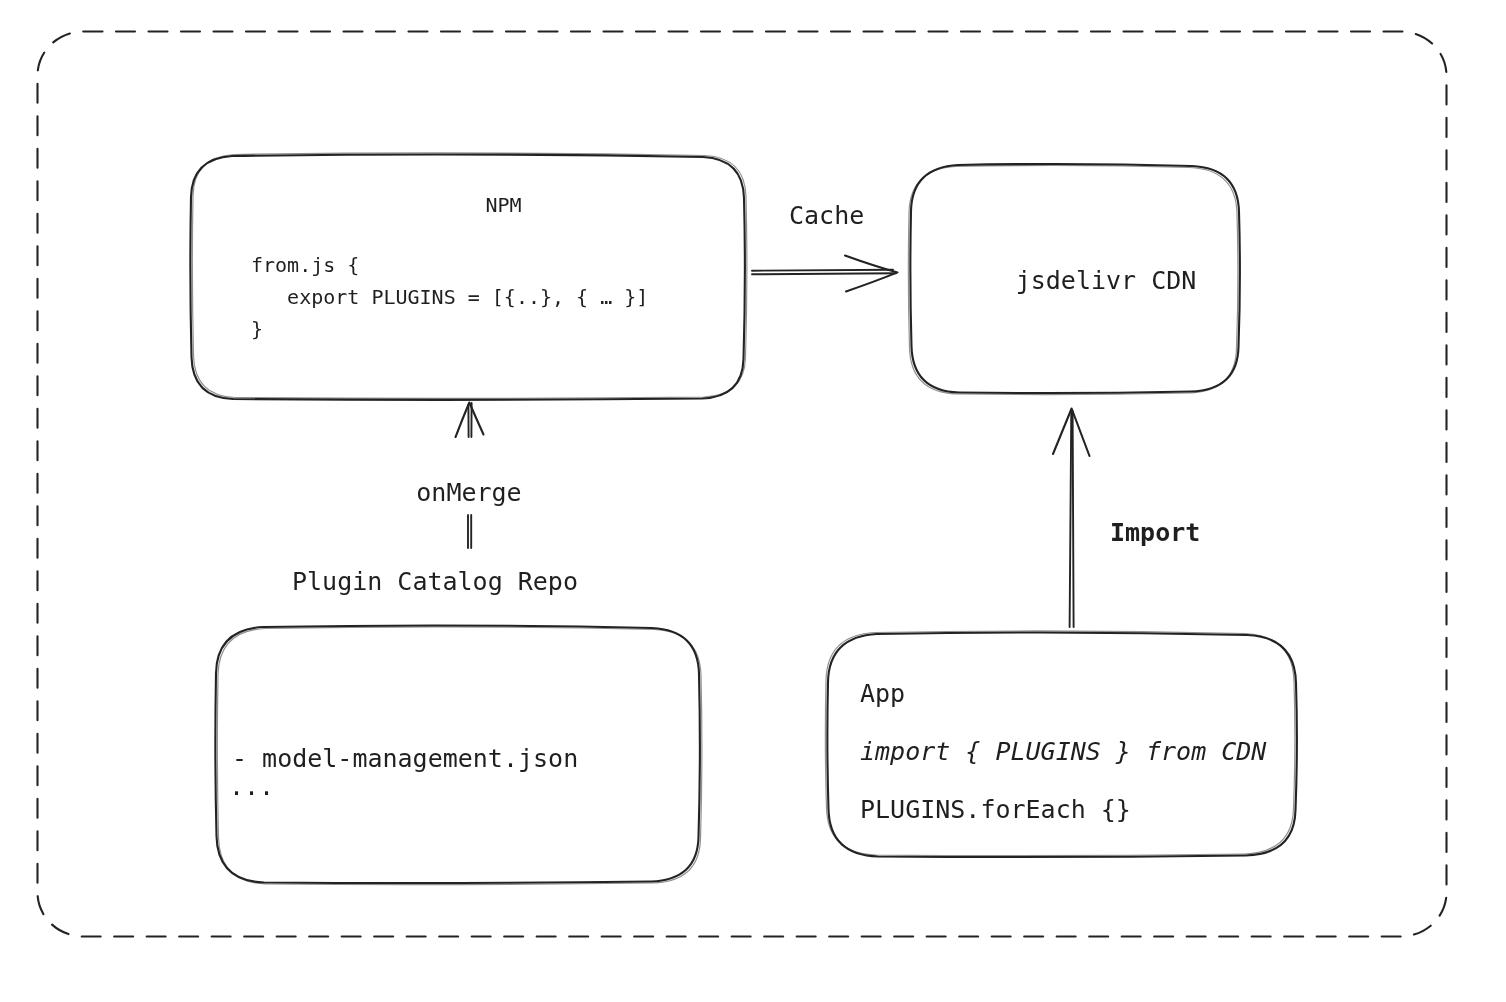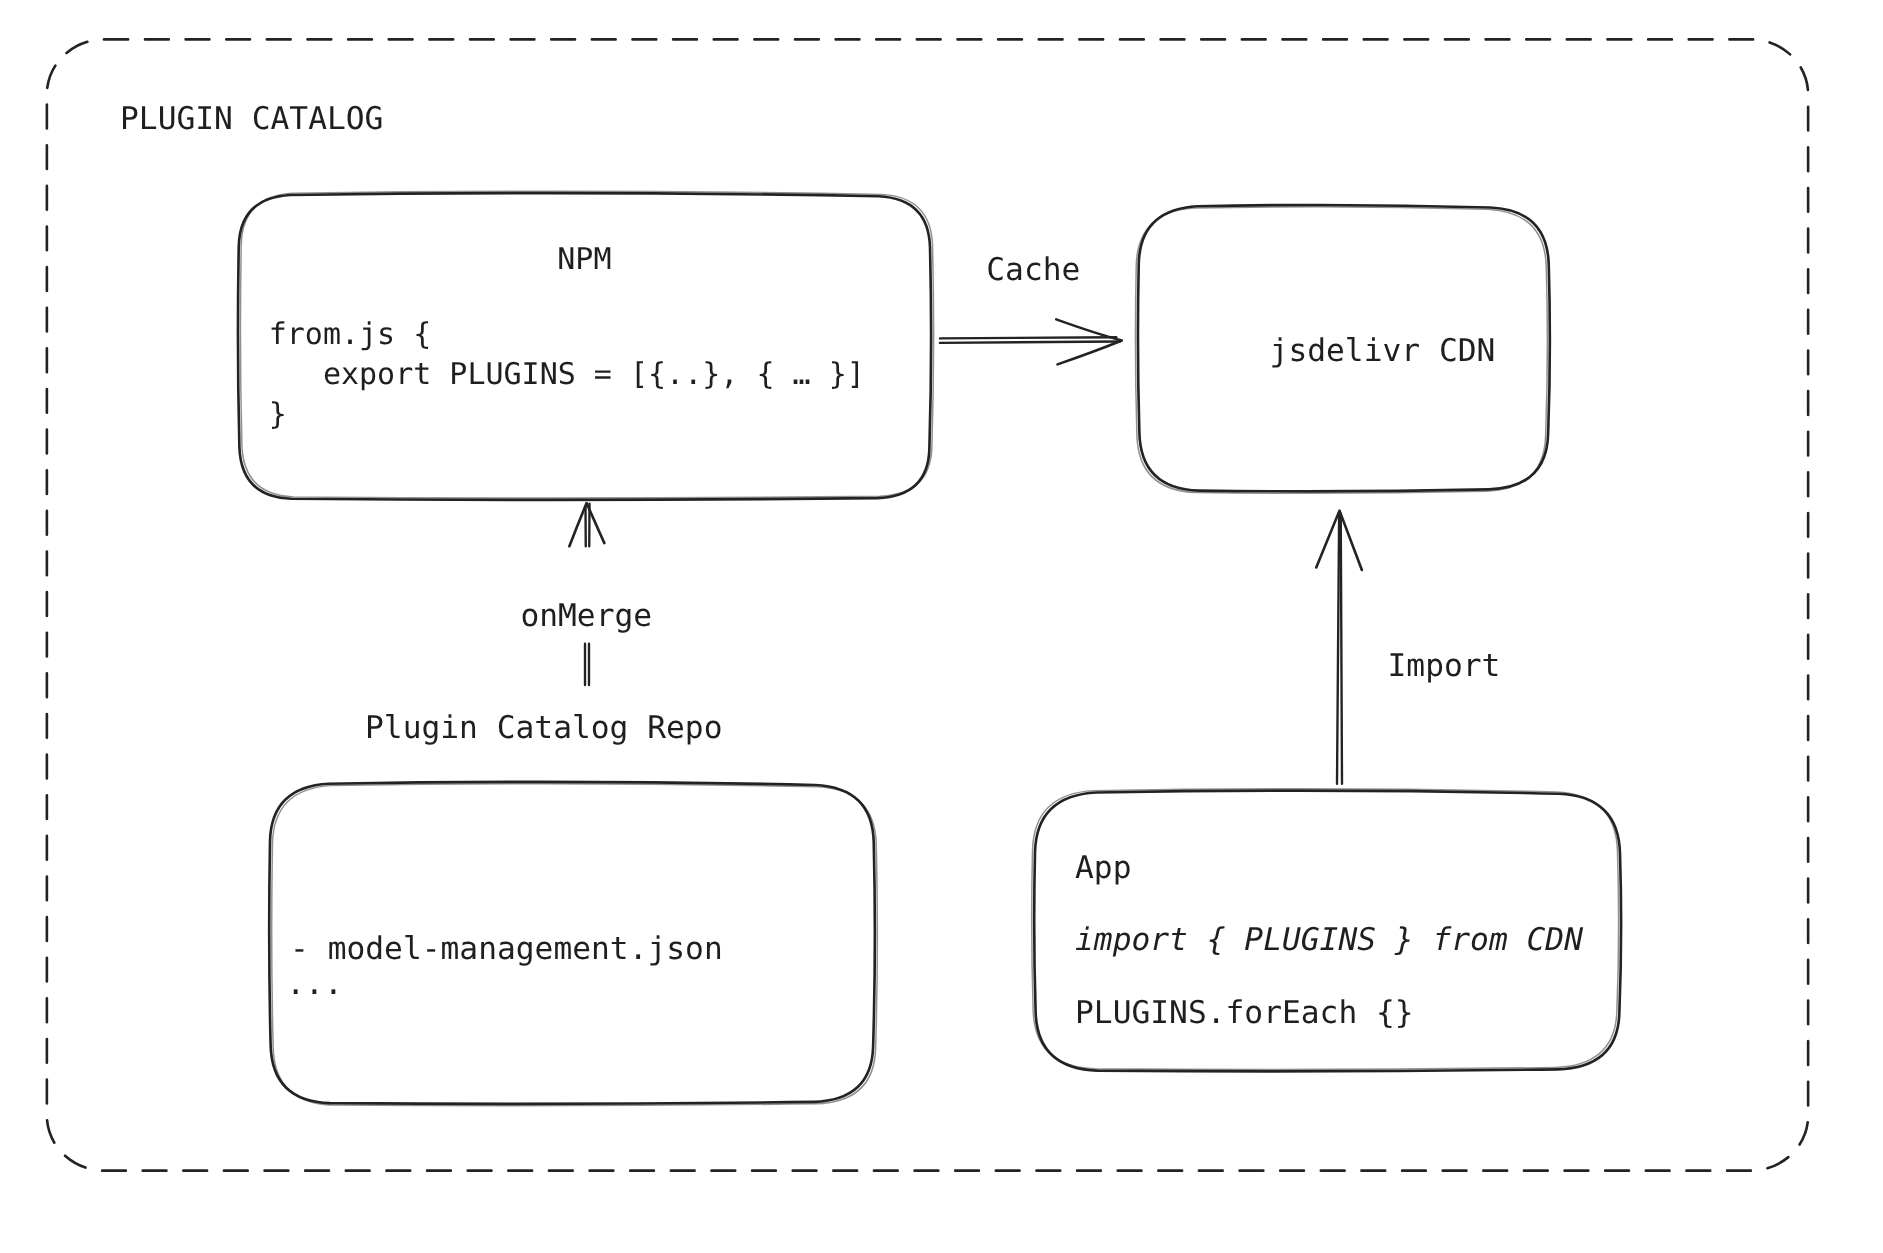--- a/index.html
+++ b/index.html
@@ -11,21 +11,21 @@
   }
   svg.shapes{position:absolute;left:0;top:0;}
   svg.shapes path, svg.shapes rect{
     fill:none;stroke:#232323;stroke-width:2.1;
     stroke-linecap:round;stroke-linejoin:round;
   }
   svg.shapes .ghost{stroke-width:1.2;opacity:.5;}
   svg.shapes .thin{stroke-width:1.9;}
   .t{position:absolute;white-space:pre;line-height:1.16;}
   .s25{font-size:25px;}
-  .s22{font-size:24px;}
+  .s22{font-size:20px;padding-left:36px;}
   .ctr{text-align:center;}
 </style>
 </head>
 <body>
 
 <div class="stage">
 
   <svg class="shapes" width="1506" height="1002" viewBox="0 0 1506 1002">
 
     <rect x="37.5" y="31.5" width="1409" height="905" rx="46" ry="44" stroke-width="3" stroke-dasharray="19 13.5"></rect>
@@ -64,36 +64,35 @@
       <path class="thin" d="M471.2 515 L471.2 548"></path>
     </g>
 
     <g>
       <path class="thin" d="M1069.6 627 L1071.3 411"></path>
       <path class="thin" d="M1073.6 627 L1072.6 411"></path>
       <path d="M1053 454 Q1062.5 431 1071.6 408.5 Q1080.5 432 1089.5 456"></path>
     </g>
   </svg>
 
-  <div class="t s25" style="left:96px;top:80px;">PLUGIN CATALOG</div>
 
   <div class="t s22 ctr" style="left:190px;top:194px;width:555px;">NPM</div>
   <div class="t s22" style="left:215px;top:254px;">from.js {</div>
   <div class="t s22" style="left:215px;top:286px;">   export PLUGINS = [{..}, { … }]</div>
   <div class="t s22" style="left:215px;top:318px;">}</div>
 
   <div class="t s25" style="left:789px;top:201px;">Cache</div>
 
   <div class="t s25 ctr" style="left:910px;top:266px;width:392px;">jsdelivr CDN</div>
 
   <div class="t s25 ctr" style="left:330px;top:478px;width:278px;">onMerge</div>
 
   <div class="t s25" style="left:292px;top:567px;">Plugin Catalog Repo</div>
   <div class="t s25" style="left:232px;top:744px;">- model-management.json</div>
   <div class="t s25" style="left:229px;top:772px;">...</div>
 
-  <div class="t s25" style="left:1110px;top:518px;">Import</div>
+  <div class="t s25" style="left:1110px;top:518px;font-weight:bold;">Import</div>
 
   <div class="t s25" style="left:860px;top:679px;">App</div>
   <div class="t s25" style="left:860px;top:737px;font-style:italic;">import { PLUGINS } from CDN</div>
   <div class="t s25" style="left:860px;top:795px;">PLUGINS.forEach {}</div>
 
 </div>
 
 </body></html>

